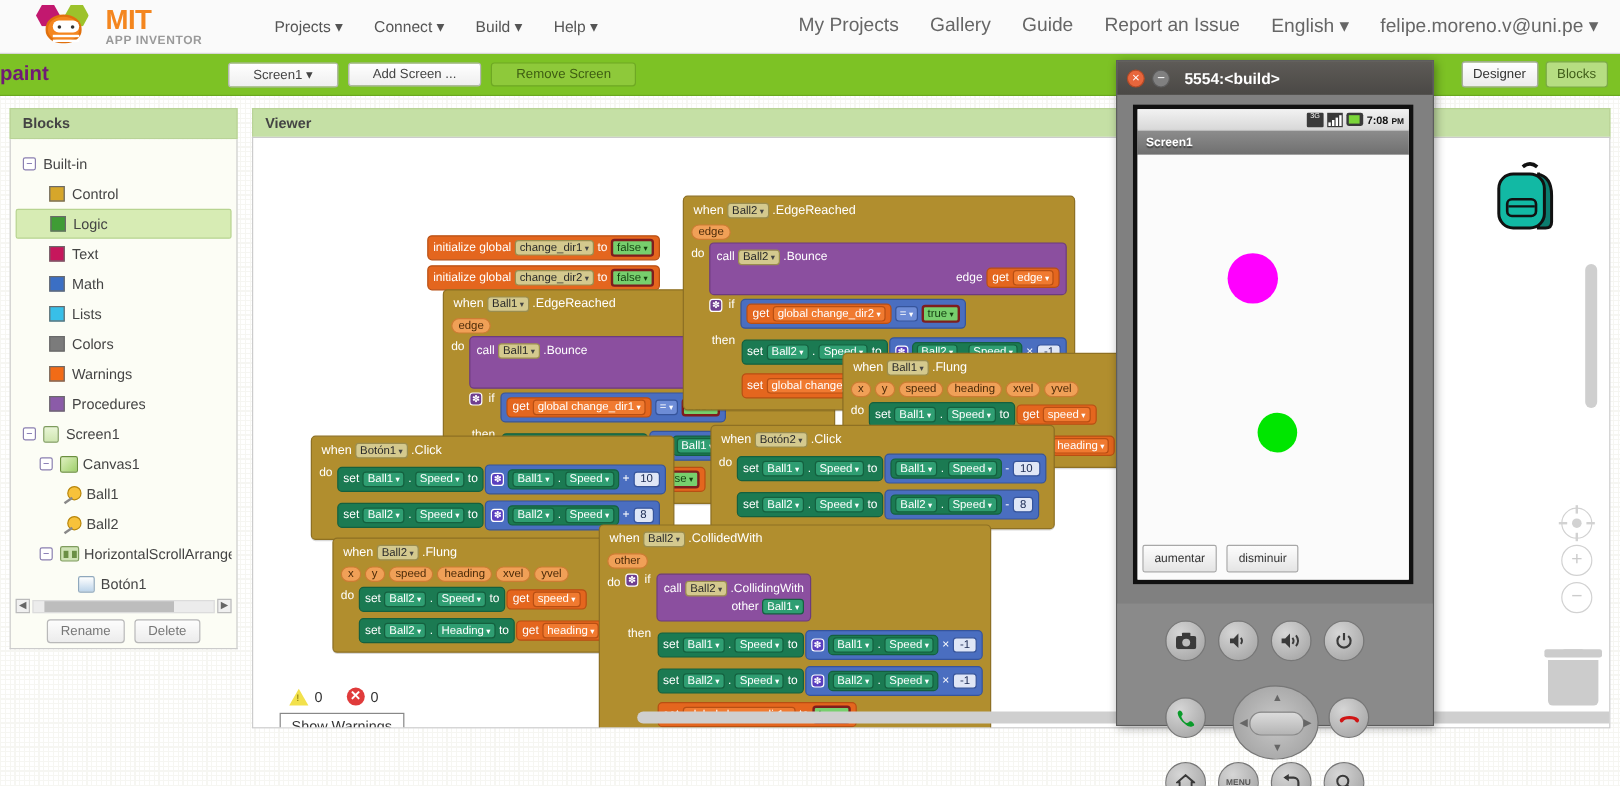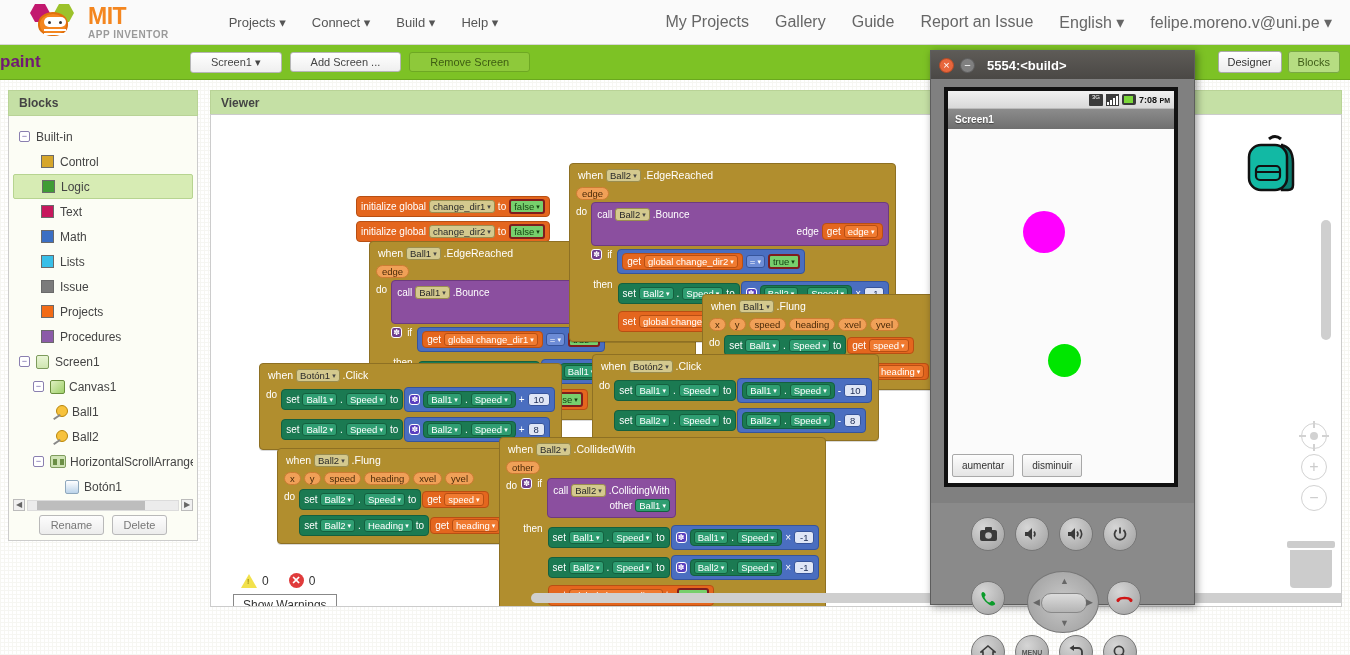--- a/index.html
+++ b/index.html
@@ -315,25 +315,25 @@
           <div class="tnode ind2">
             <span class="swatch" style="background: rgb(59, 111, 196);"></span>
             <span class="tlabel">Math</span>
           </div>
           <div class="tnode ind2">
             <span class="swatch" style="background: rgb(56, 191, 232);"></span>
             <span class="tlabel">Lists</span>
           </div>
           <div class="tnode ind2">
             <span class="swatch" style="background: rgb(123, 123, 123);"></span>
-            <span class="tlabel">Issue</span>
+            <span class="tlabel">Colors</span>
           </div>
           <div class="tnode ind2">
             <span class="swatch" style="background: rgb(242, 107, 22);"></span>
-            <span class="tlabel">Projects</span>
+            <span class="tlabel">Warnings</span>
           </div>
           <div class="tnode ind2">
             <span class="swatch" style="background: rgb(139, 91, 168);"></span>
             <span class="tlabel">Procedures</span>
           </div>
           <div class="tnode ind1">
             <span class="toggle">−</span>
             <span class="screenico"></span>
             <span class="tlabel">Screen1</span>
           </div>

